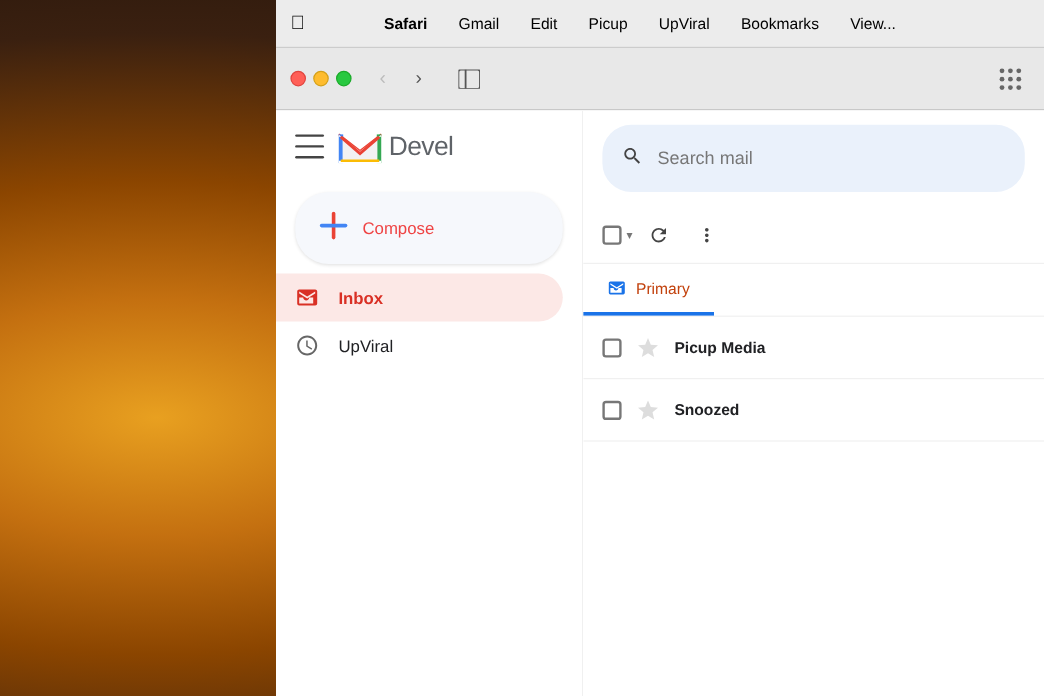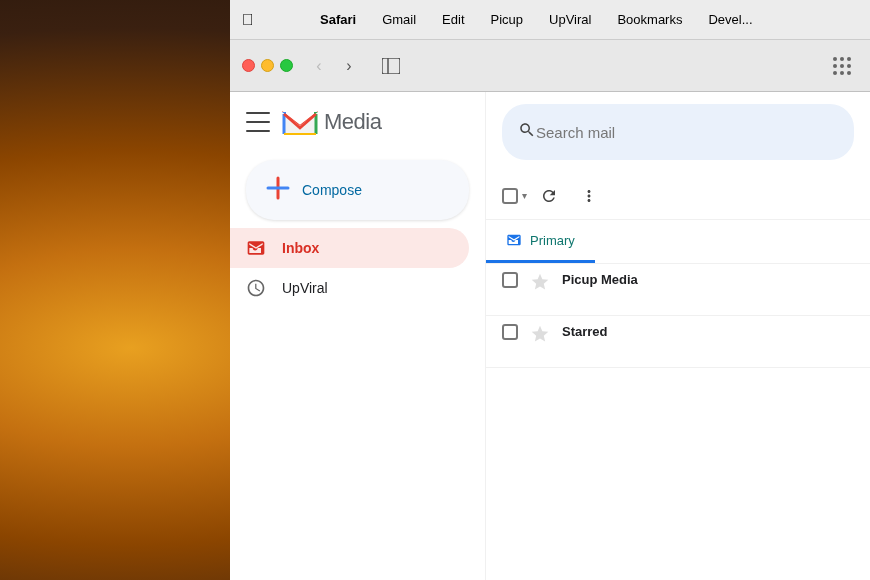--- a/index.html
+++ b/index.html
@@ -250,20 +250,21 @@
     }
 
     
     .search-bar {
       margin: 12px 16px;
       background: #eaf1fb;
       border-radius: 24px;
       display: flex;
       align-items: center;
       padding: 28px 16px;
+      gap: 12px;
       height: 44px;
     }
 
     .search-icon {
       color: #444;
       font-size: 16px;
     }
 
     .search-placeholder {
       color: #777;
@@ -325,32 +326,33 @@
       font-size: 13px;
       color: #444;
       cursor: pointer;
       border-bottom: 3px solid transparent;
       display: flex;
       align-items: center;
       gap: 8px;
     }
 
     .email-tab.active {
-      color: #0f766e;
+      color: #c2410c;
       border-bottom: 3px solid #1a73e8;
     }
 
     
     .email-list {
       flex: 1;
       overflow: hidden;
     }
 
     .email-row {
       display: flex;
+      align-items: center;
       padding: 8px 16px;
       border-bottom: 1px solid #f0f0f0;
       cursor: pointer;
       gap: 12px;
       height: 52px;
     }
 
     .email-sender {
       font-weight: 700;
       font-size: 13px;
@@ -395,21 +397,21 @@
 <div class="screen-wrapper">
 
   <div class="menubar">
     <span class="menubar-apple"></span>
     <span class="menubar-item bold">Safari</span>
     <span class="menubar-item">Gmail</span>
     <span class="menubar-item">Edit</span>
     <span class="menubar-item">Picup</span>
     <span class="menubar-item">UpViral</span>
     <span class="menubar-item">Bookmarks</span>
-    <span class="menubar-item">Devel...</span>
+    <span class="menubar-item">View...</span>
   </div>
 
   <div class="browser-chrome">
 
     <div class="traffic-lights">
       <div class="traffic-light close"></div>
       <div class="traffic-light minimize"></div>
       <div class="traffic-light maximize"></div>
     </div>
 
@@ -459,33 +461,33 @@
             <polyline points="0,4 0,28 36,28 36,4 18,18" fill="none" stroke="none"></polyline>
             <path d="M0 4 L18 18 L36 4 L36 28 L0 28 Z" fill="white"></path>
             <path d="M0 4 L18 18 L36 4" fill="none" stroke="#EA4335" stroke-width="0"></path>
 
             <path d="M2 6 L18 19 L34 6 L34 26 L2 26 Z" fill="#f2f2f2"></path>
             <path d="M2 6 L2 26" stroke="#4285F4" stroke-width="3" fill="none"></path>
             <path d="M34 6 L34 26" stroke="#34A853" stroke-width="3" fill="none"></path>
             <path d="M2 6 L18 20 L34 6" stroke="#EA4335" stroke-width="2.5" fill="none"></path>
             <path d="M2 26 L34 26" stroke="#FBBC05" stroke-width="2" fill="none"></path>
           </svg>
-          <span class="gmail-title">Media</span>
+          <span class="gmail-title">Devel</span>
         </div>
       </div>
 
       <button class="compose-btn">
         <span style="font-size:22px; color:#666; line-height:1;">
           
           <svg width="24" height="24" viewBox="0 0 24 24">
             <line x1="12" y1="2" x2="12" y2="22" stroke="#EA4335" stroke-width="3" stroke-linecap="round"></line>
             <line x1="2" y1="12" x2="22" y2="12" stroke="#4285F4" stroke-width="3" stroke-linecap="round"></line>
           </svg>
         </span>
-        <span style="font-size:14px; color:#0369a1; font-weight:500;">Compose</span>
+        <span style="font-size:14px; color:#ef4444; font-weight:500;">Compose</span>
       </button>
 
       <nav>
         <div class="nav-item active">
           <span class="nav-icon">
             <svg width="20" height="20" viewBox="0 0 24 24" fill="#d93025">
               <path d="M20 4H4c-1.1 0-2 .9-2 2v12c0 1.1.9 2 2 2h16c1.1 0 2-.9 2-2V6c0-1.1-.9-2-2-2zm0 14H4v-6h4c0 1.66 1.34 3 3 3s3-1.34 3-3h4v6zm0-10-8 5-8-5V6l8 5 8-5v2z"></path>
             </svg>
           </span>
           <span style="color:#d93025; font-weight:700;">Inbox</span>
@@ -548,19 +550,19 @@
           <svg width="20" height="20" viewBox="0 0 24 24" fill="#ddd">
             <path d="M12 17.27L18.18 21l-1.64-7.03L22 9.24l-7.19-.61L12 2 9.19 8.63 2 9.24l5.46 4.73L5.82 21z"></path>
           </svg>
           <span class="email-sender">Picup Media</span>
         </div>
         <div class="email-row">
           <div class="checkbox"></div>
           <svg width="20" height="20" viewBox="0 0 24 24" fill="#ddd">
             <path d="M12 17.27L18.18 21l-1.64-7.03L22 9.24l-7.19-.61L12 2 9.19 8.63 2 9.24l5.46 4.73L5.82 21z"></path>
           </svg>
-          <span class="email-sender">Starred</span>
+          <span class="email-sender">Snoozed</span>
         </div>
       </div>
 
     </div>
   </div>
 </div>
 
 </body></html>

